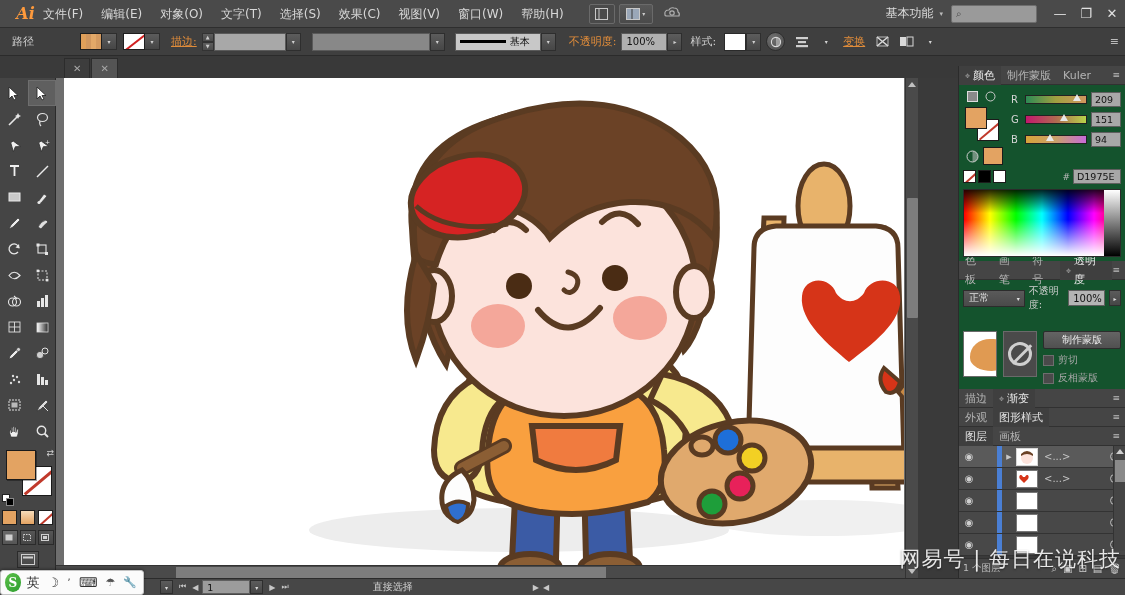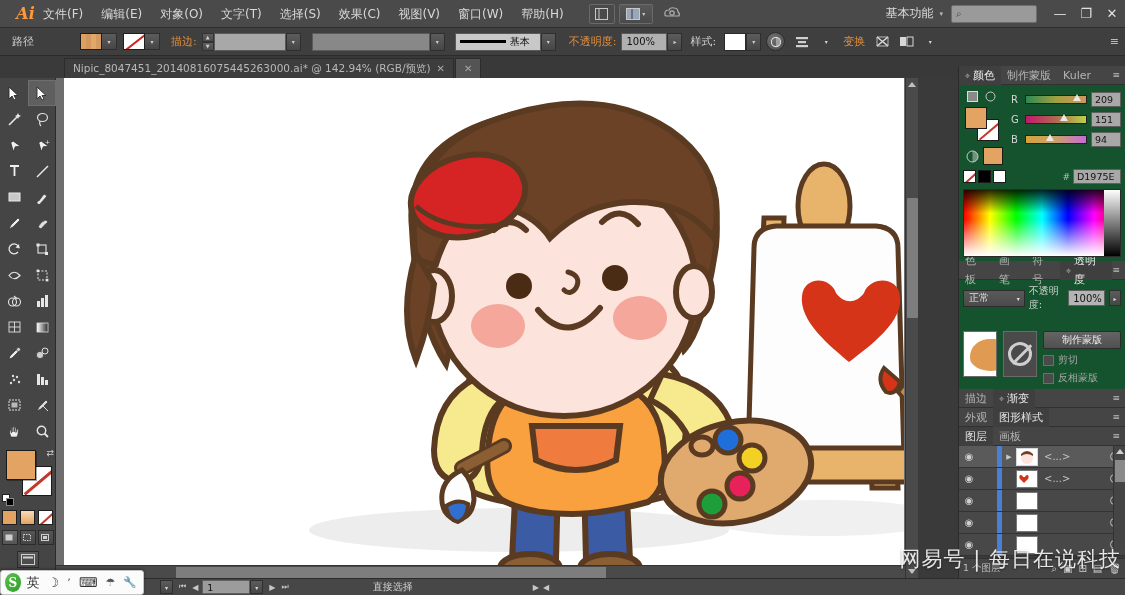--- a/index.html
+++ b/index.html
@@ -78,21 +78,21 @@
   .swatch.stroke-none:after {
     content:''; position:absolute; left:-4px; top:7px; width:32px; height:2px;
     background:#d02020; transform: rotate(-38deg);
   }
   .mini-arrow {
     width: 15px; height: 17px; background: linear-gradient(#5c5c5c,#464646);
     border: 1px solid #2e2e2e; border-left: none;
     display: flex; align-items: center; justify-content: center;
     font-size: 6px; color: #d0d0d0;
   }
-  .ctrl-link { font-size: 11px; color: #e08c3a; padding: 0 5px; white-space: nowrap; }
+  .ctrl-link { font-size: 11px; color: #e08c3a; padding: 0 5px; text-decoration: underline; white-space: nowrap; }
   .stepper {
     display: flex; align-items: center; margin-right: 3px;
   }
   .step-btns { display: flex; flex-direction: column; width: 12px; height: 18px; }
   .step-btns div {
     flex: 1; background: linear-gradient(#5e5e5e,#4b4b4b); border: 1px solid #333;
     font-size: 5px; color: #ccc; display: flex; align-items: center; justify-content: center;
   }
   .field {
     height: 18px; background: #a8a8a8; border: 1px solid #5a5a5a;
@@ -489,21 +489,20 @@
         <rect x="1" y="2" width="6" height="9" fill="#d8d8d8"></rect>
         <rect x="8" y="2" width="6" height="9" fill="none" stroke="#d8d8d8"></rect>
       </svg>
   </div>
   <div class="ctrl-icon" style="font-size:6px">▾</div>
   <div class="ctrl-menu-dots">≡</div>
 </div>
 
 <div class="tabbar">
   <div class="doctab">
-    <span>Nipic_8047451_20140816075445263000.ai* @ 142.94% (RGB/预览)</span>
     <span class="x">✕</span>
   </div>
   <div class="doctab active">
     <span class="x">✕</span>
   </div>
 </div>
 
 <div class="toolbar">
   <div class="tool-grid">
     <div class="tool">

